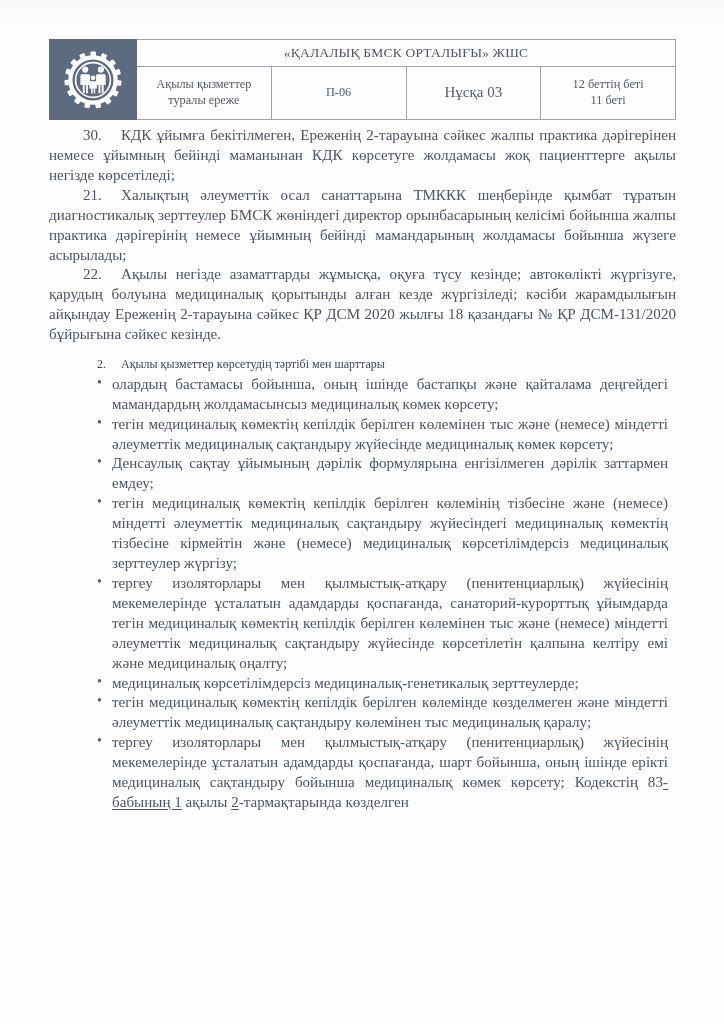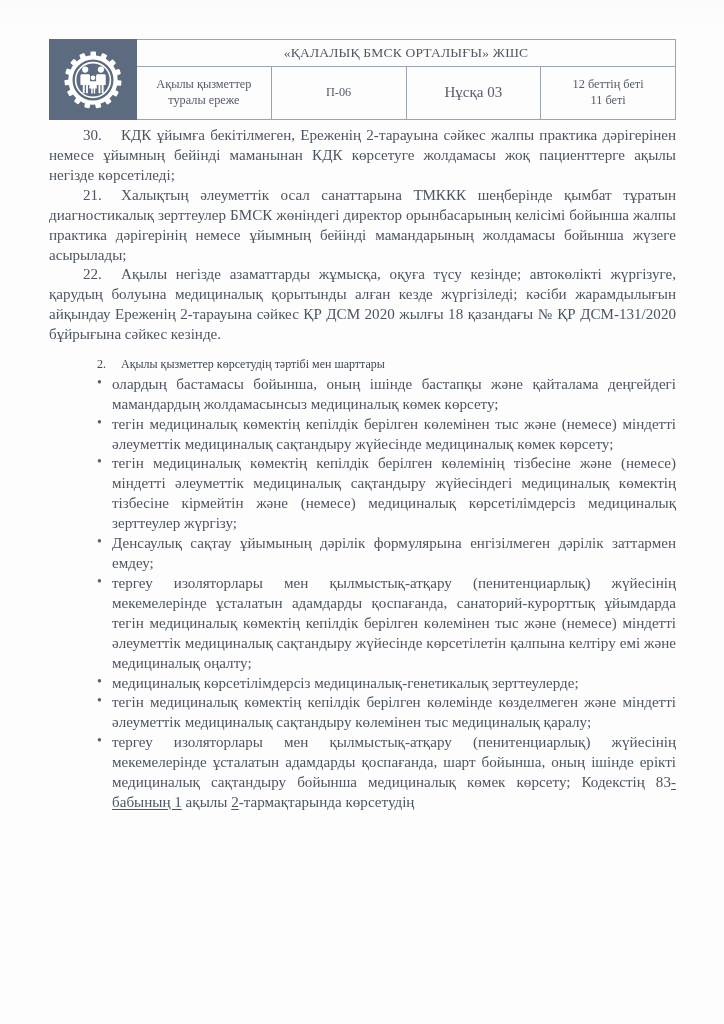--- a/index.html
+++ b/index.html
@@ -120,21 +120,21 @@
     width: 72px;
     text-indent: 48px;
   }
   ul.bullets {
     margin: 2px 0 0 0;
     padding: 0 0 0 48px;
     list-style: none;
   }
   ul.bullets > li {
     position: relative;
-    margin: 0 0 0 0;
+    margin: 0 8px 0 0;
     padding: 0 0 0 15px;
     text-align: justify;
     text-justify: inter-word;
   }
   ul.bullets > li::before {
     content: "\2022";
     position: absolute;
     left: 0;
     top: -1px;
     font-size: 14px;
@@ -211,22 +211,22 @@
 
     <p class="para"><span class="num">22.</span><span>Ақылы негізде азаматтарды жұмысқа, оқуға түсу кезінде; автокөлікті жүргізуге, қарудың болуына медициналық қорытынды алған кезде жүргізіледі; кәсіби жарамдылығын айқындау Ереженің 2-тарауына сәйкес ҚР ДСМ 2020 жылғы 18 қазандағы № ҚР ДСМ-131/2020 бұйрығына сәйкес кезінде.</span></p>
 
 
     <h2 class="section-heading"><span class="sec-num">2.</span><span>Ақылы қызметтер көрсетудің тәртібі мен шарттары</span></h2>
 
 
     <ul class="bullets">
       <li>олардың бастамасы бойынша, оның ішінде бастапқы және қайталама деңгейдегі мамандардың жолдамасынсыз медициналық көмек көрсету;</li>
       <li>тегін медициналық көмектің кепілдік берілген көлемінен тыс және (немесе) міндетті әлеуметтік медициналық сақтандыру жүйесінде медициналық көмек көрсету;</li>
+      <li>Денсаулық сақтау ұйымының дәрілік формулярына енгізілмеген дәрілік заттармен емдеу;</li>
       <li>тегін медициналық көмектің кепілдік берілген көлемінің тізбесіне және (немесе) міндетті әлеуметтік медициналық сақтандыру жүйесіндегі медициналық көмектің тізбесіне кірмейтін және (немесе) медициналық көрсетілімдерсіз медициналық зерттеулер жүргізу;</li>
-      <li>Денсаулық сақтау ұйымының дәрілік формулярына енгізілмеген дәрілік заттармен емдеу;</li>
       <li>тергеу изоляторлары мен қылмыстық-атқару (пенитенциарлық) жүйесінің мекемелерінде ұсталатын адамдарды қоспағанда, санаторий-курорттық ұйымдарда тегін медициналық көмектің кепілдік берілген көлемінен тыс және (немесе) міндетті әлеуметтік медициналық сақтандыру жүйесінде көрсетілетін қалпына келтіру емі және медициналық оңалту;</li>
       <li>медициналық көрсетілімдерсіз медициналық-генетикалық зерттеулерде;</li>
       <li>тегін медициналық көмектің кепілдік берілген көлемінде көзделмеген және міндетті әлеуметтік медициналық сақтандыру көлемінен тыс медициналық қаралу;</li>
-      <li><span>тергеу изоляторлары мен қылмыстық-атқару (пенитенциарлық) жүйесінің мекемелерінде ұсталатын адамдарды қоспағанда, шарт бойынша, оның ішінде ерікті медициналық сақтандыру бойынша медициналық көмек көрсету; Кодекстің 83</span><span class="u">-бабының 1</span><span> ақылы </span><span class="u">2</span><span>-тармақтарында көрсетудің</span></li>
+      <li><span>тергеу изоляторлары мен қылмыстық-атқару (пенитенциарлық) жүйесінің мекемелерінде ұсталатын адамдарды қоспағанда, шарт бойынша, оның ішінде ерікті медициналық сақтандыру бойынша медициналық көмек көрсету; Кодекстің 83</span><span class="u">-бабының 1</span><span> ақылы </span><span class="u">2</span><span>-тармақтарында көзделген</span></li>
     </ul>
 
   </div>
 </div>
 
 </body></html>

